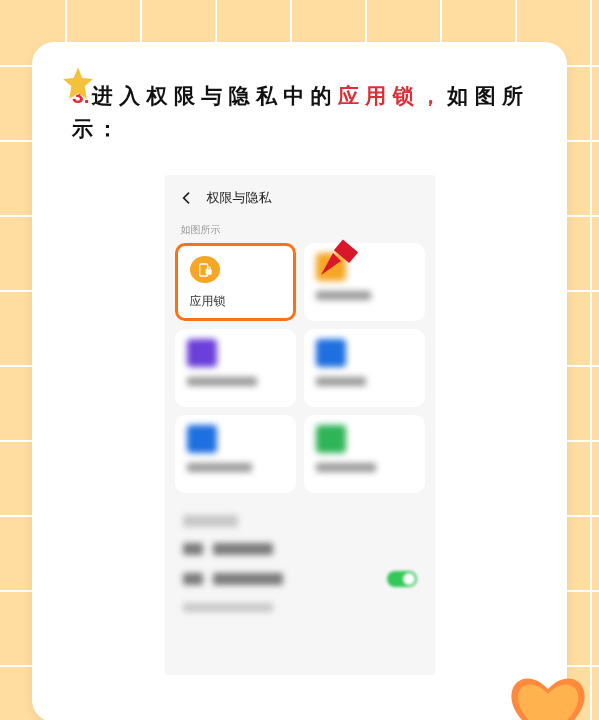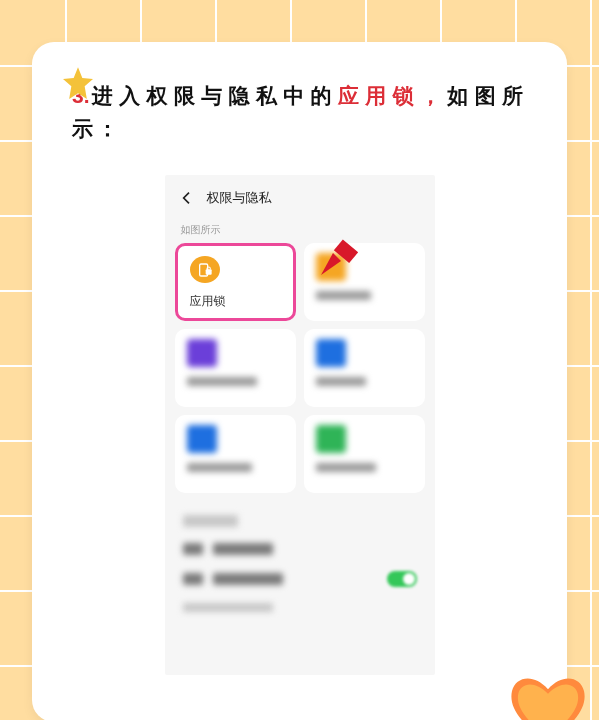--- a/index.html
+++ b/index.html
@@ -97,21 +97,21 @@
     border-radius: 10px;
     height: 78px;
     padding: 10px 10px 8px 12px;
     display: flex;
     flex-direction: column;
     justify-content: flex-start;
     gap: 10px;
     position: relative;
   }
   .tile.highlight {
-    border: 3px solid #ec4899;
+    border: 3px solid #f97316;
   }
   .ic {
     width: 30px;
     height: 30px;
     border-radius: 50%;
     display: flex;
     align-items: center;
     justify-content: center;
     font-size: 15px;
     color: #fff;

